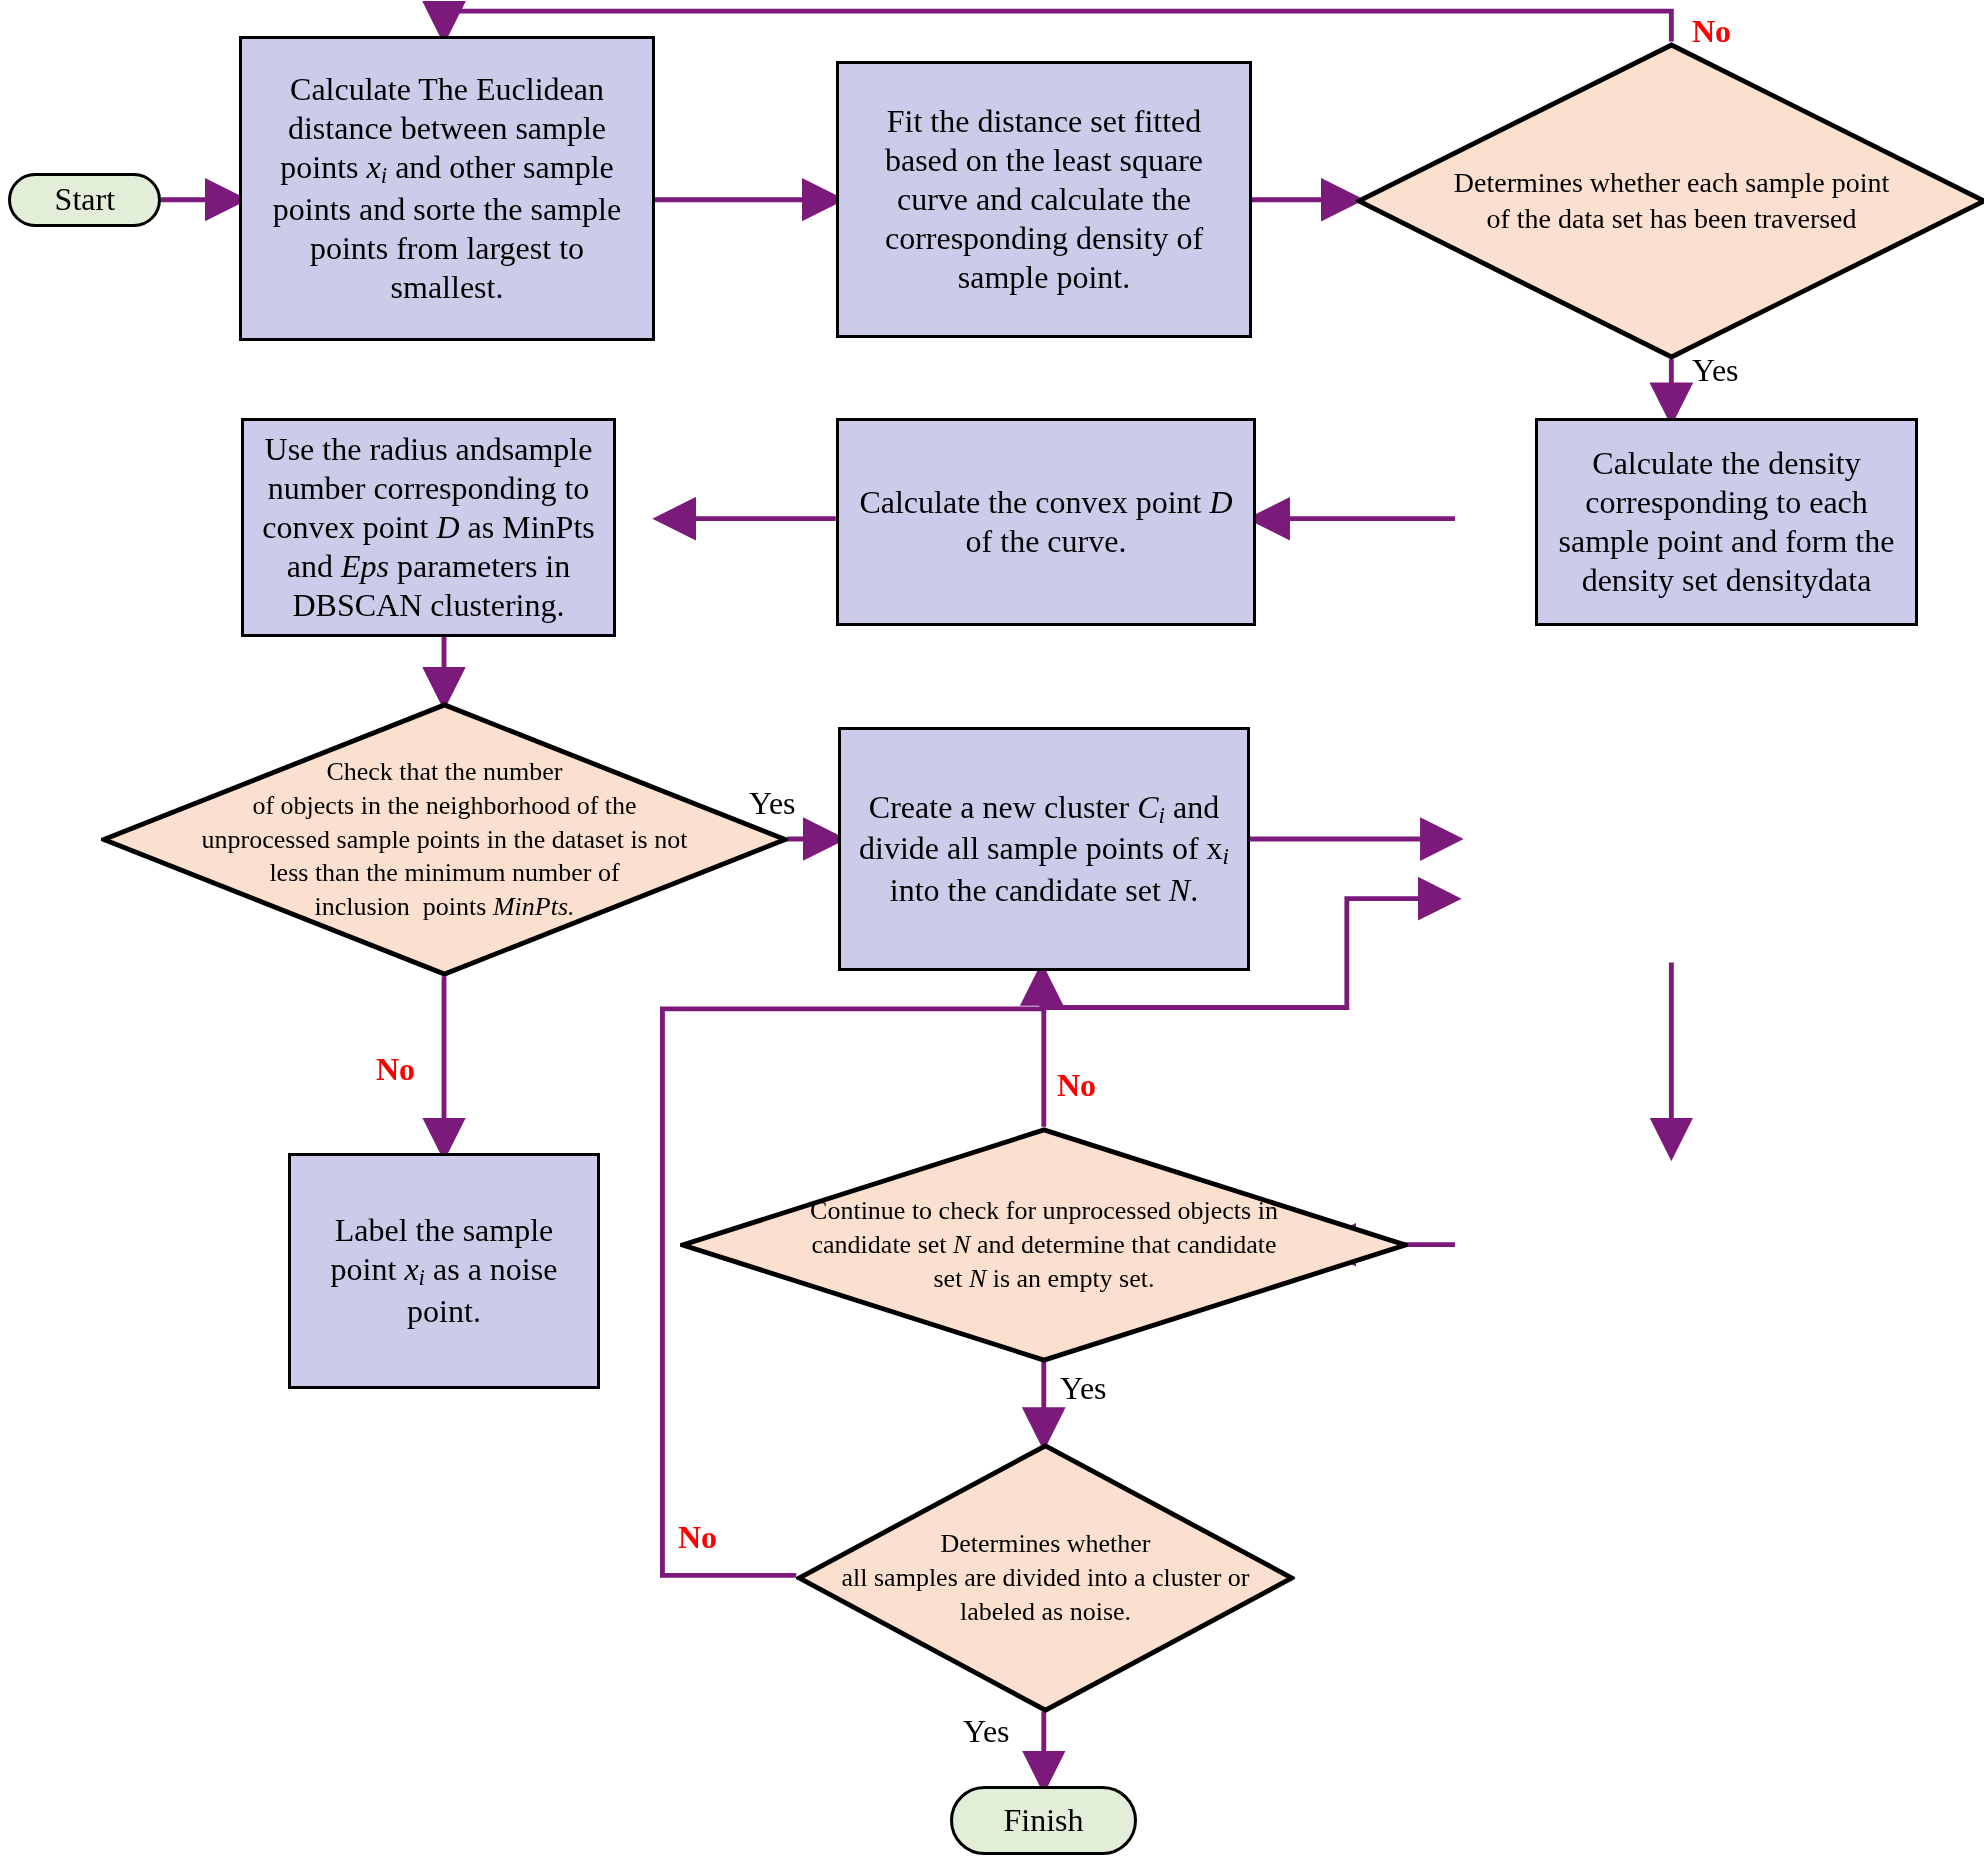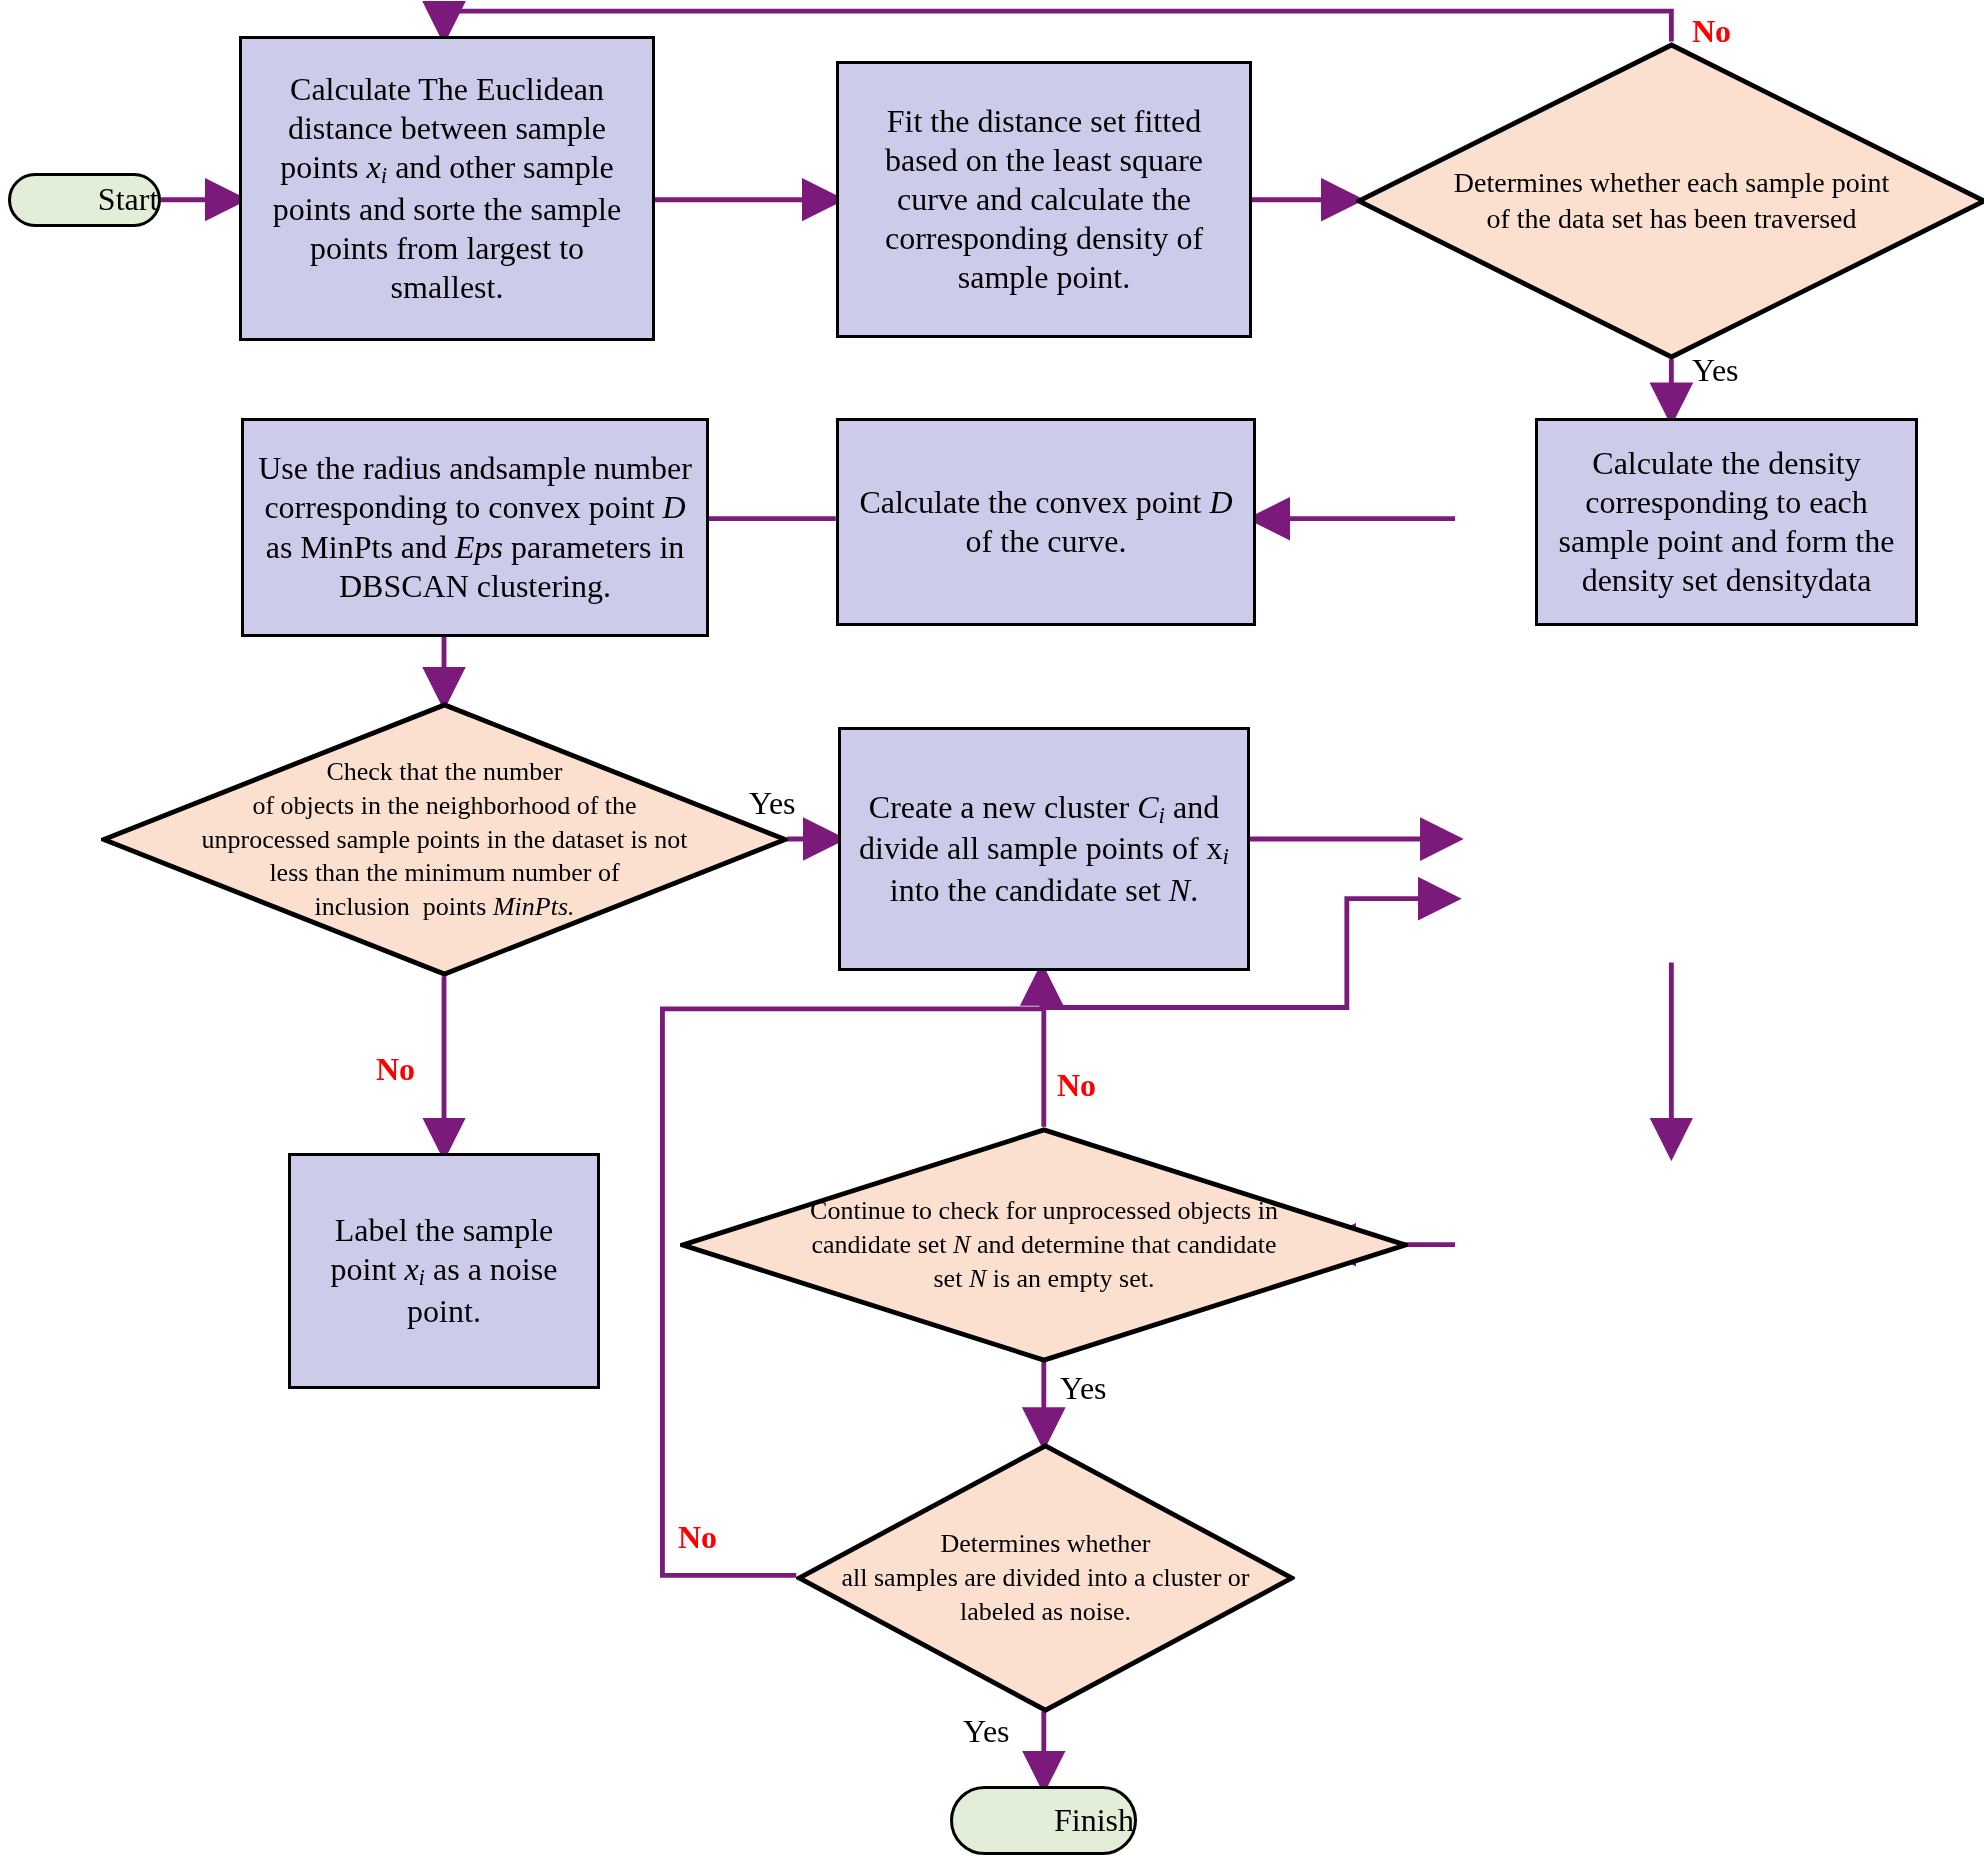--- a/index.html
+++ b/index.html
@@ -30,21 +30,20 @@
     background: #ccccea;
     border: 3.5px solid #000000;
     font-size: 32px;
     padding: 7px 9.7px;
   }
   .term {
     background: #e3eed9;
     border: 3.5px solid #000000;
     border-radius: 49px;
     font-size: 32px;
-    justify-content: flex-end;
   }
   .dec-wrap { position:absolute; }
   .dec-wrap .dec-txt {
     position:absolute; left:0; top:0; width:100%; height:100%;
     display:flex; align-items:center; justify-content:center;
     text-align:center; font-size:28px; color:#000; line-height:1.30;
     box-sizing:border-box;
   }
   .dec-wrap .dec-txt > span { display:block; width:72%; }
   .edge-label {
@@ -129,21 +128,21 @@
   </div>
 
   <div class="node proc" style="left:1535px; top:418px; width:383px; height:208px;">
     <span>Calculate the density corresponding to each sample point and form the density set densitydata</span>
   </div>
 
   <div class="node proc" style="left:836px; top:418px; width:420px; height:208px;">
     <span>Calculate the convex point <span class="it">D</span> of the curve.</span>
   </div>
 
-  <div class="node proc" style="left:241px; top:418px; width:468px; height:219px;">
+  <div class="node proc" style="left:241px; top:418px; width:375px; height:219px;">
     <span>Use the radius andsample number corresponding to convex point <span class="it">D</span> as MinPts and <span class="it">Eps</span> parameters in DBSCAN clustering.</span>
   </div>
 
   <div class="dec-wrap" style="left:101px; top:702px; width:687px; height:275px;">
     <svg width="687" height="275" viewBox="0 0 990 396" style="position:absolute;left:0;top:0;">
       <polygon points="495,4 986,198 495,392 4,198" fill="#fbe0d0" stroke="#000000" stroke-width="7"></polygon>
     </svg>
     <div class="dec-txt" style="font-size:26px;">
       <span style="width:88%;">Check that the number<br>of objects in the neighborhood of the<br>unprocessed sample points in the dataset is not<br>less than the minimum number of<br>inclusion&nbsp; points <span class="it">MinPts.</span></span>
     </div>

